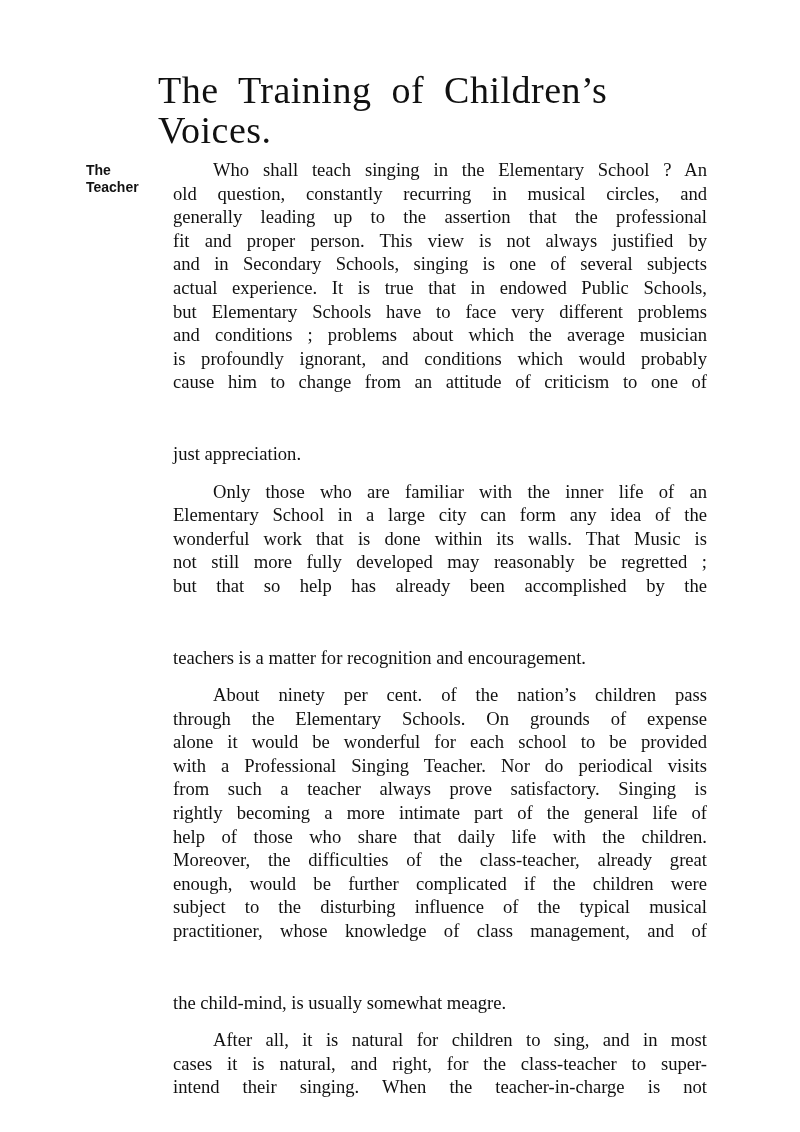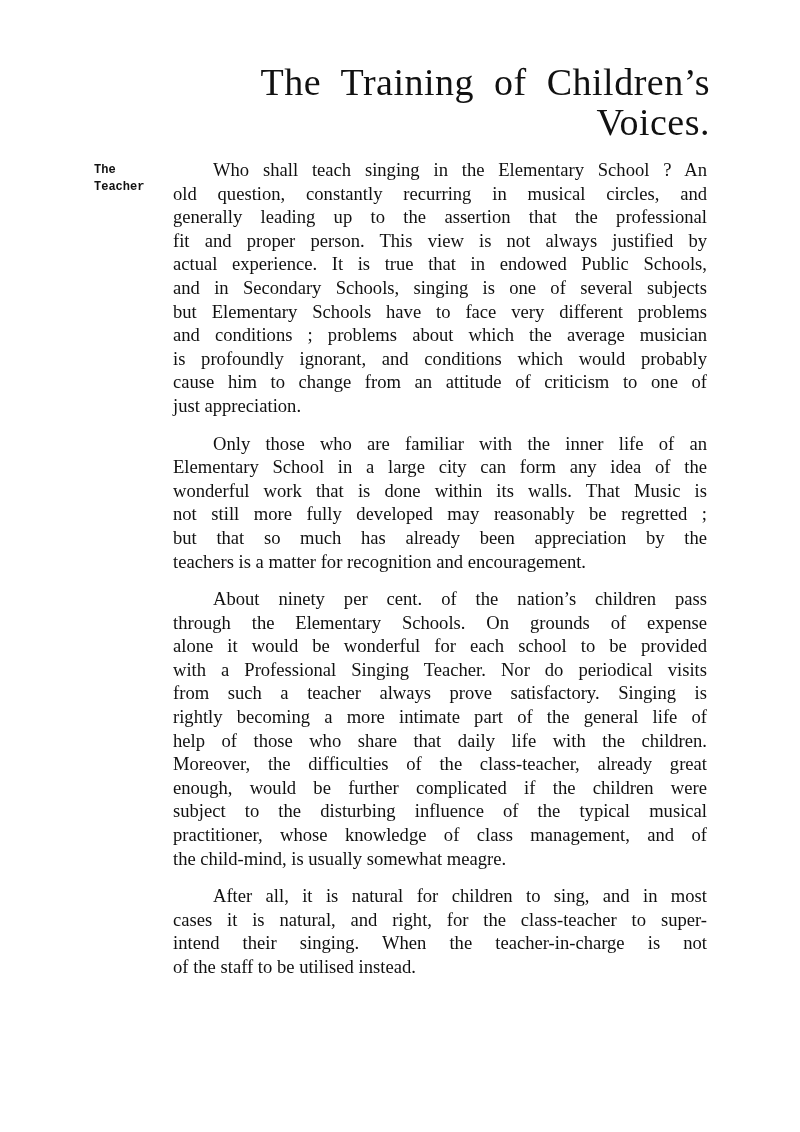--- a/index.html
+++ b/index.html
@@ -13,35 +13,35 @@
       position: relative;
       overflow: hidden;
       color: #111111;
       font-family: "Liberation Serif", "DejaVu Serif", serif;
     }
     .title {
       position: absolute;
       left: 150px;
       top: 62px;
       width: 560px;
-      text-align: right;
+      text-align: left;
       font-size: 38px;
       line-height: 40px;
       font-weight: normal;
-      margin: 0;
+      margin: 8px;
       letter-spacing: 0.5px;
       word-spacing: 10px;
     }
     .margin-note {
       position: absolute;
-      left: 94px;
+      left: 86px;
       top: 162px;
-      font-family: Liberation Mono, monospace;
+      font-family: Liberation Sans, sans-serif;
       font-weight: bold;
-      font-size: 12px;
+      font-size: 14px;
       line-height: 17px;
     }
     .margin-note span { display: block; }
     .body-text {
       position: absolute;
       left: 173px;
       top: 158px;
       width: 534px;
       font-size: 18.6px;
       line-height: 23.6px;
@@ -50,20 +50,21 @@
       margin: 0 0 14px 0;
     }
     .line {
       display: block;
       text-align: justify;
       text-align-last: justify;
       white-space: nowrap;
     }
     .line.last {
       text-align-last: left;
+      margin-top: 48px;
     }
     .line.indent {
       padding-left: 40px;
     }
   </style>
 </head>
 <body>
 
 <h1 class="title">
   <span class="line-t" style="display:block">The Training of Children’s</span>
@@ -74,34 +75,34 @@
   <span>The</span>
   <span>Teacher</span>
 </div>
 
 <div class="body-text" id="body-text">
     <div class="para">
       <span class="line indent">Who shall teach singing in the Elementary School ?  An</span>
       <span class="line">old question, constantly recurring in musical circles, and</span>
       <span class="line">generally leading up to the assertion that the professional</span>
       <span class="line">fit and proper person.  This view is not always justified by</span>
+      <span class="line">and in Secondary Schools, singing is one of several subjects</span>
       <span class="line">actual experience.  It is true that in endowed Public Schools,</span>
-      <span class="line">and in Secondary Schools, singing is one of several subjects</span>
       <span class="line">but Elementary Schools have to face very different problems</span>
       <span class="line">and conditions ; problems about which the average musician</span>
       <span class="line">is profoundly ignorant, and conditions which would probably</span>
       <span class="line">cause him to change from an attitude of criticism to one of</span>
       <span class="line last">just appreciation.</span>
     </div>
     <div class="para">
       <span class="line indent">Only those who are familiar with the inner life of an</span>
       <span class="line">Elementary School in a large city can form any idea of the</span>
       <span class="line">wonderful work that is done within its walls.  That Music is</span>
       <span class="line">not still more fully developed may reasonably be regretted ;</span>
-      <span class="line">but that so much has already been appreciation by the</span>
+      <span class="line">but that so help has already been accomplished by the</span>
       <span class="line last">teachers is a matter for recognition and encouragement.</span>
     </div>
     <div class="para">
       <span class="line indent">About ninety per cent. of the nation’s children pass</span>
       <span class="line">through the Elementary Schools.  On grounds of expense</span>
       <span class="line">alone it would be wonderful for each school to be provided</span>
       <span class="line">with a Professional Singing Teacher.  Nor do periodical visits</span>
       <span class="line">from such a teacher always prove satisfactory.  Singing is</span>
       <span class="line">rightly becoming a more intimate part of the general life of</span>
       <span class="line">help of those who share that daily life with the children.</span>

